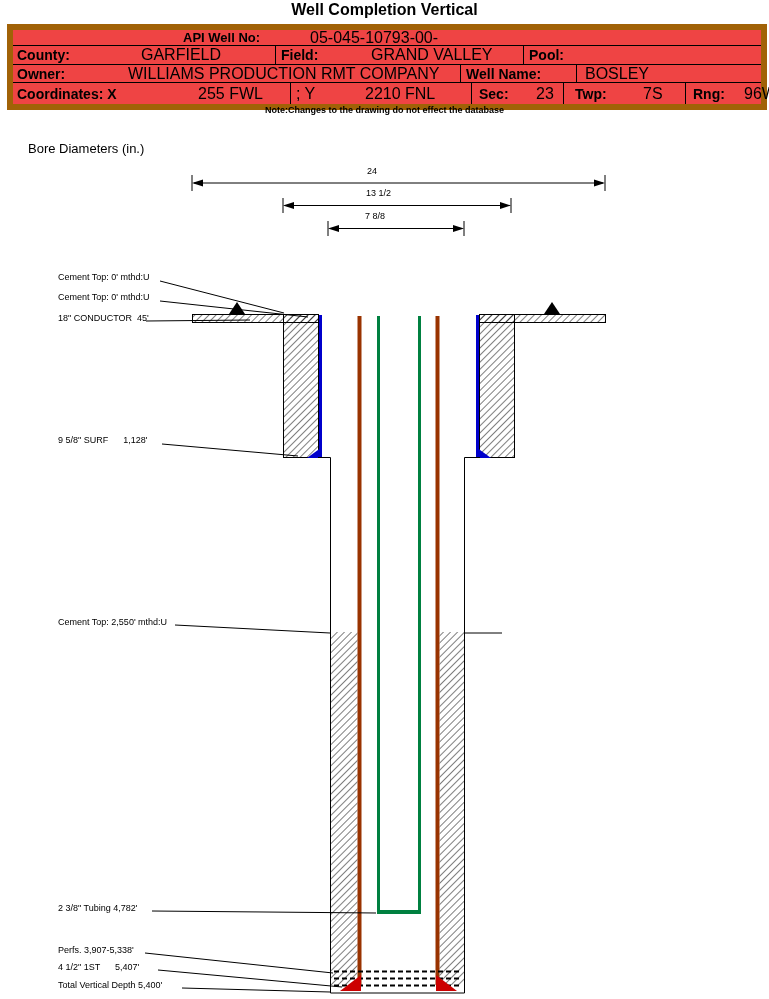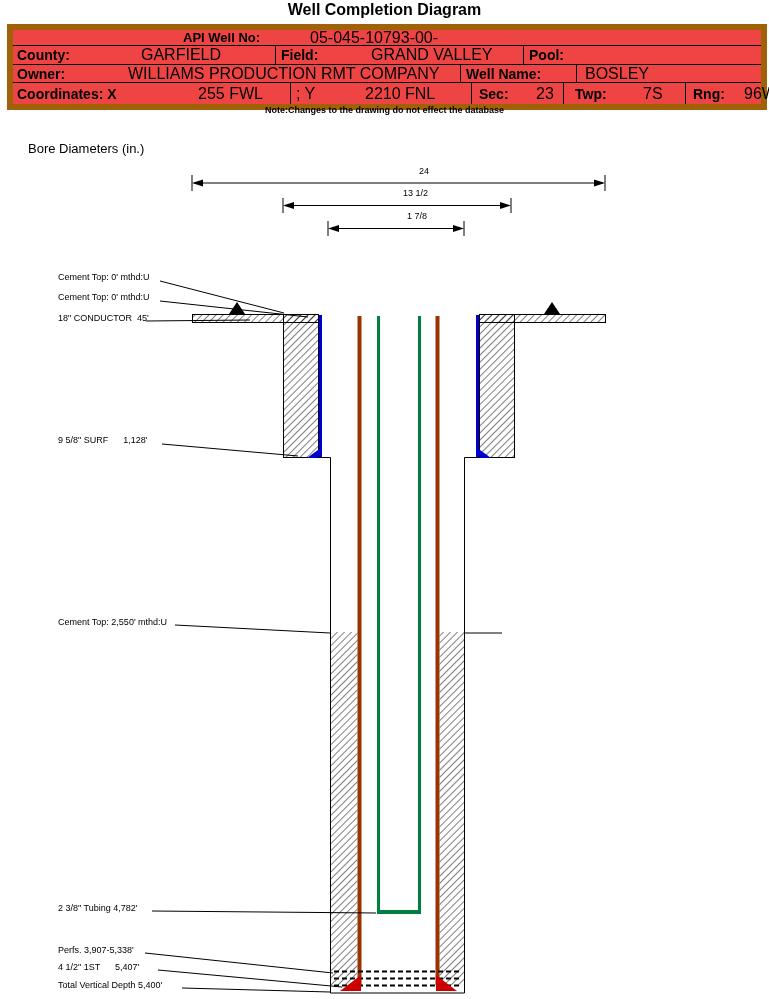--- a/index.html
+++ b/index.html
@@ -13,21 +13,21 @@
   .row:last-child{border-bottom:none}
   .r1{height:16px}.r2{height:18px}.r3{height:19px}.r4{height:21px}
   .cell{position:absolute;top:0;height:100%;display:flex;align-items:center;white-space:nowrap}
   .b{font-weight:bold;font-size:14px}
   .b1{font-weight:bold;font-size:13px}
   .v{font-size:16px}
   .vsep{position:absolute;top:0;bottom:0;width:1px;background:#000}
   .note{position:absolute;top:105px;left:0;width:100%;text-align:center;
         font-weight:bold;font-size:9px}
   .bore-title{position:absolute;top:141px;left:28px;width:741px;text-align:left;font-size:13px}
-  .dim{position:absolute;width:62px;text-align:right;font-size:9px}
+  .dim{position:absolute;width:62px;text-align:left;font-size:9px}
   .ann{position:absolute;left:58px;font-size:9px;white-space:pre}
   svg.diagram{position:absolute;top:0;left:0}
 </style>
 </head>
 <body>
 
 <div class="page">
 
   <svg class="diagram" width="769" height="999" viewBox="0 0 769 999">
     <defs>
@@ -113,21 +113,21 @@
       <polyline points="146,321 250,320"></polyline>
       <polyline points="162,444 298,456"></polyline>
       <polyline points="175,625 330,633"></polyline>
       <polyline points="152,911 376,913"></polyline>
       <polyline points="145,953 333,973"></polyline>
       <polyline points="158,970 342,987"></polyline>
       <polyline points="182,988 330,992"></polyline>
     </g>
   </svg>
 
-  <div class="title">Well Completion Diagram</div>
+  <div class="title">Well Completion Vertical</div>
 
   <div class="tbl">
     <div class="row r1">
       <span class="cell b1" style="left:170px">API Well No:</span>
       <span class="cell v" style="left:297px">05-045-10793-00-</span>
     </div>
     <div class="row r3">
       <span class="cell b" style="left:4px">County:</span>
       <span class="cell v" style="left:128px">GARFIELD</span>
       <i class="vsep" style="left:262px"></i>
@@ -160,21 +160,21 @@
       <span class="cell b" style="left:680px">Rng:</span>
       <span class="cell v" style="left:731px">96W</span>
     </div>
   </div>
 
   <div class="note">Note:Changes to the drawing do not effect the database</div>
 
   <div class="bore-title">Bore Diameters (in.)</div>
   <div class="dim" style="left:367px;top:166px">24</div>
   <div class="dim" style="left:366px;top:188px">13 1/2</div>
-  <div class="dim" style="left:365px;top:211px">1 7/8</div>
+  <div class="dim" style="left:365px;top:211px">7 8/8</div>
 
   <div class="ann" style="top:272px">Cement Top: 0' mthd:U</div>
   <div class="ann" style="top:292px">Cement Top: 0' mthd:U</div>
   <div class="ann" style="top:313px">18" CONDUCTOR  45'</div>
   <div class="ann" style="top:435px">9 5/8" SURF      1,128'</div>
   <div class="ann" style="top:617px">Cement Top: 2,550' mthd:U</div>
   <div class="ann" style="top:903px">2 3/8" Tubing 4,782'</div>
   <div class="ann" style="top:945px">Perfs. 3,907-5,338'</div>
   <div class="ann" style="top:962px">4 1/2" 1ST      5,407'</div>
   <div class="ann" style="top:980px">Total Vertical Depth 5,400'</div>

